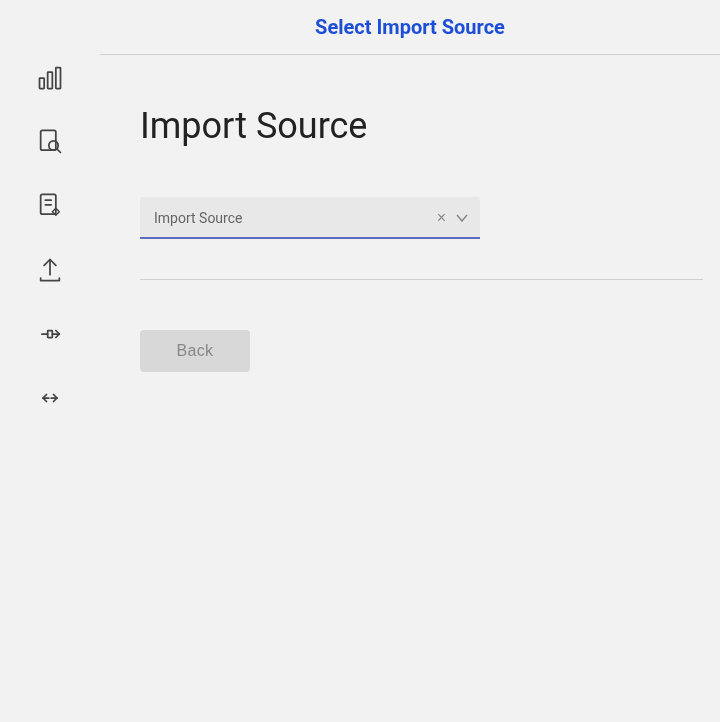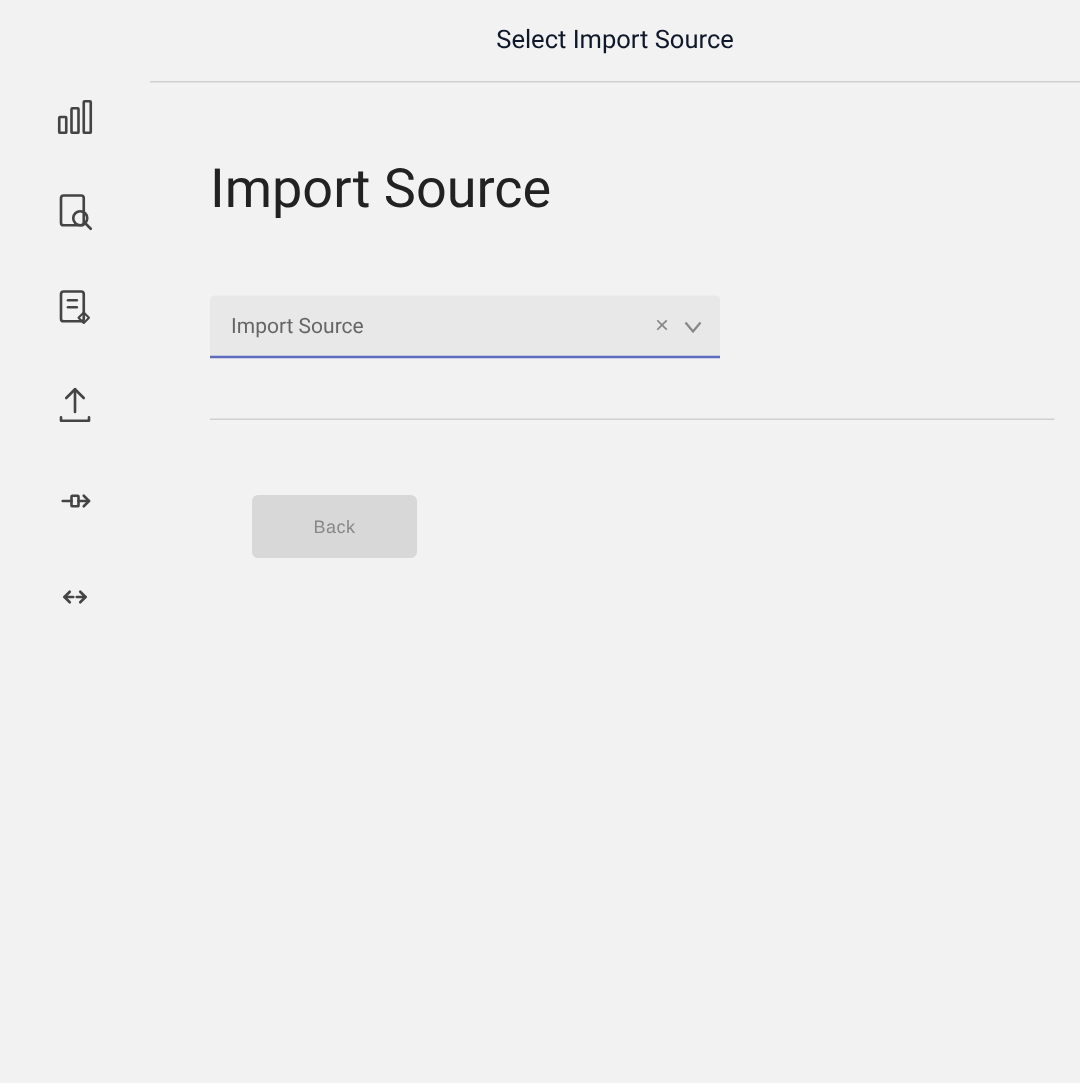--- a/index.html
+++ b/index.html
@@ -63,23 +63,23 @@
       height: 55px;
       display: flex;
       align-items: center;
       justify-content: center;
       background-color: #f2f2f2;
       border-bottom: 1px solid #d0d0d0;
       flex-shrink: 0;
     }
 
     .header-title {
-      font-size: 17px;
-      color: #0f172a;
-      font-weight: 400;
+      font-size: 20px;
+      color: #1d4ed8;
+      font-weight: 700;
     }
 
     
     .content-area {
       flex: 1;
       display: flex;
       flex-direction: column;
       padding: 50px 17px 40px 40px;
       position: relative;
     }
@@ -173,26 +173,25 @@
       flex-direction: column;
       gap: 20px;
     }
 
     .back-button {
       width: 110px;
       height: 42px;
       background-color: #d8d8d8;
       border: none;
       border-radius: 4px;
-      font-size: 12px;
+      font-size: 16px;
       color: #888;
       cursor: pointer;
       font-weight: 400;
       letter-spacing: 0.3px;
-      margin-left: 28px;
     }
   </style>
 </head>
 <body>
 
 <nav class="sidebar">
 
   <div class="sidebar-icon">
     <svg viewBox="0 0 24 24">
       <rect x="3" y="12" width="4" height="9" rx="0.5"></rect>

